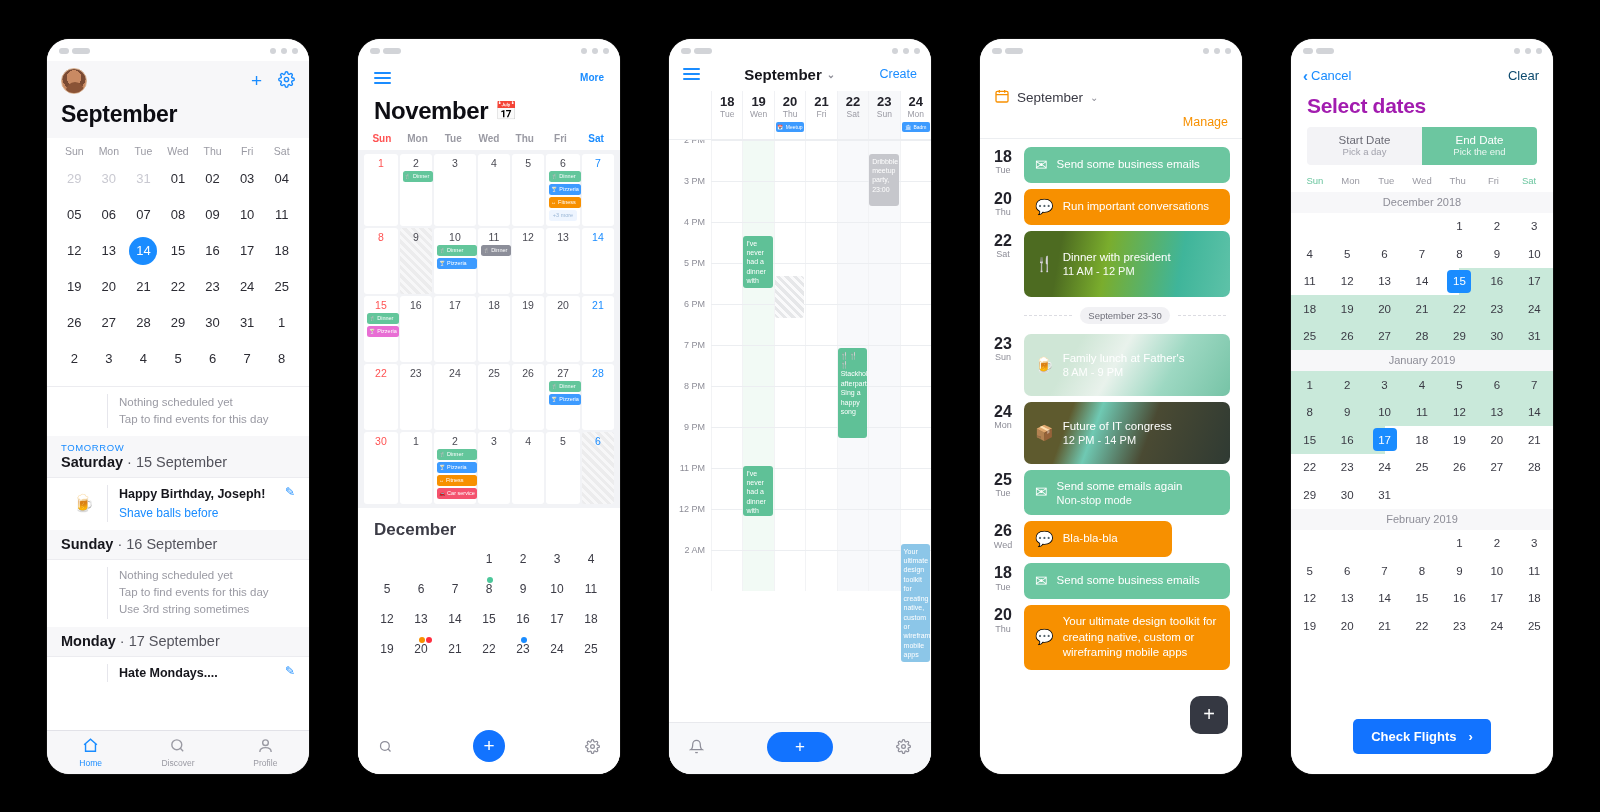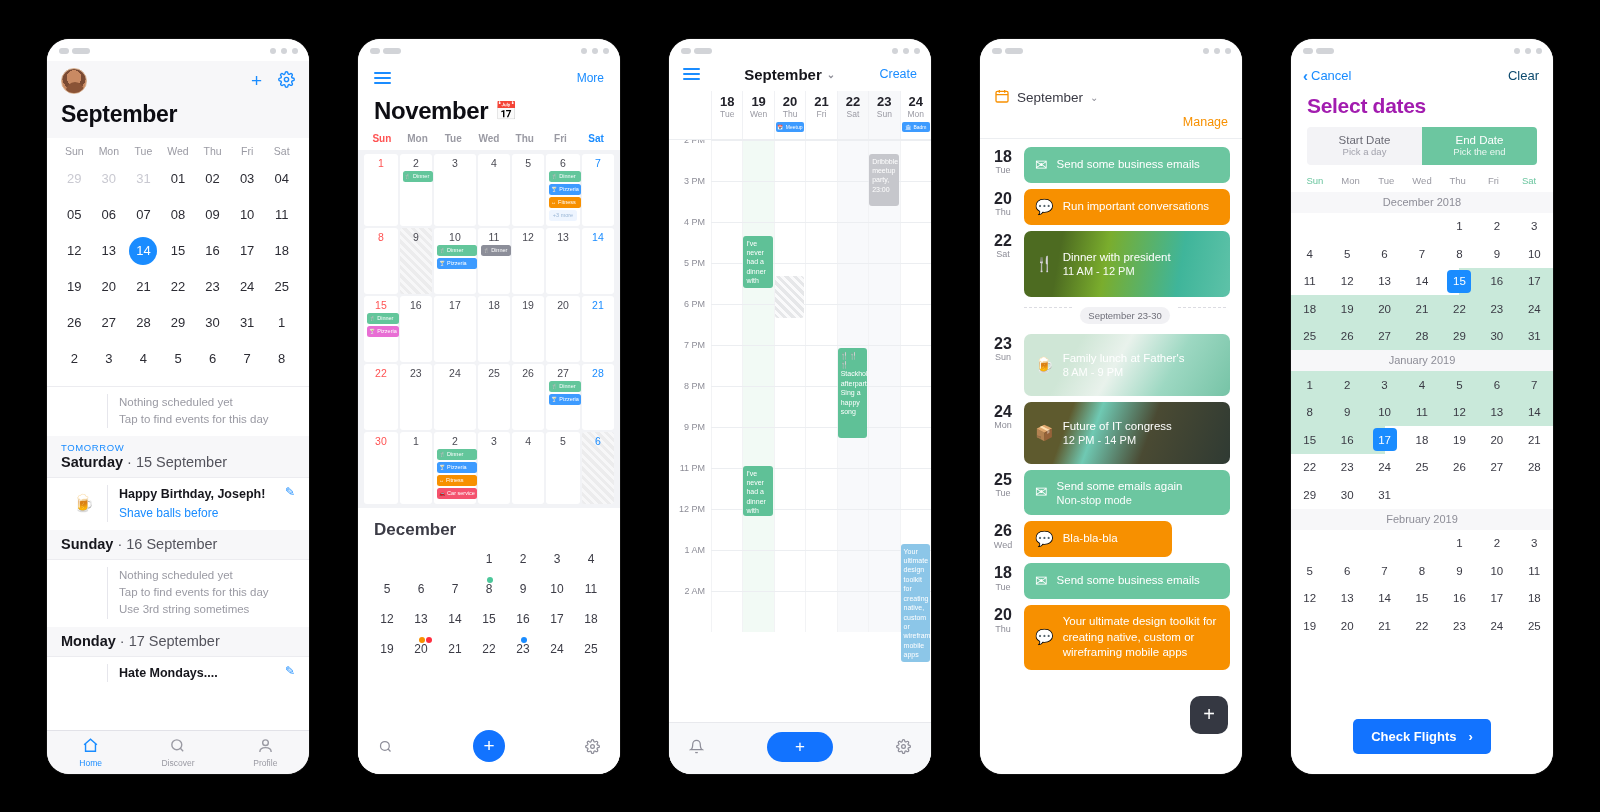--- a/index.html
+++ b/index.html
@@ -68,21 +68,21 @@
   .ag-edit { color: #1a8cff; font-size: 12px; align-self: flex-start; }
   .tabbar { height: 44px; background: #f7f7f9; border-top: 1px solid #e2e2e8; display: flex; }
   .tab { flex: 1; display: flex; flex-direction: column; align-items: center; justify-content: center; gap: 2px; font-size: 8.5px; color: #9a9aa3; }
   .tab.act { color: #1a8cff; }
 
   
   .p2wrap { display: flex; flex-direction: column; height: 713px; background: #fff; }
   .p2-bar { display: flex; align-items: center; justify-content: space-between; padding: 4px 16px 0 16px; height: 30px; }
   .burger { display: flex; flex-direction: column; gap: 3px; }
   .burger i { display: block; width: 17px; height: 2px; background: #1a8cff; border-radius: 1px; }
-  .p2-more { color: #1a8cff; font-size: 12px; }
+  .p2-more { color: #1a8cff; font-size: 10px; font-weight: bold; }
   .p2-title { font-size: 24px; font-weight: bold; color: #0d0d13; padding: 6px 16px 6px 16px; display: flex; align-items: center; gap: 7px; letter-spacing: -.4px; }
   .emoji-cal { font-size: 18px; }
   .p2-dows { display: grid; grid-template-columns: repeat(7,1fr); padding: 2px 6px 6px 6px; }
   .p2-dows span { text-align: center; font-size: 10px; font-weight: bold; color: #9a9aa3; }
   .p2-dows .sun { color: #ff5252; }
   .p2-dows .sat { color: #1a8cff; }
   .p2-grid { background: #f2f3f6; padding: 4px 6px; display: grid; grid-template-columns: repeat(7,1fr); gap: 2px; }
   .p2-cell { background: #fff; border-radius: 3px; min-height: 66px; padding: 3px 2px; }
   .p2-cell.off { background: repeating-linear-gradient(45deg,#ececed 0 3px,#f7f7f8 3px 6px); }
   .p2-num { text-align: center; font-size: 10.5px; color: #4a4a53; margin-bottom: 2px; }
@@ -139,21 +139,21 @@
   .p4-date .w { font-size: 9px; color: #8d8d97; }
   .p4-card { flex: 1; border-radius: 7px; display: flex; align-items: center; gap: 9px; padding: 9px 11px; color: #fff; overflow: hidden; position: relative; }
   .p4-card .ci { font-size: 15px; flex: none; }
   .p4-card .ct { font-size: 11.5px; line-height: 1.35; }
   .p4-card .cs { font-size: 11px; opacity: .96; }
   .c-green { background: #6cc6a0; }
   .c-orange { background: #f79000; }
   .c-photo1 { background: linear-gradient(100deg,#4d6b21 0 18%,#7aad2d 40%,#3fb59a 75%,#5ec2a8 100%); min-height: 66px; }
   .c-photo2 { background: linear-gradient(120deg,#cfe6d6 0 25%,#e9f2ec 45%,#9dd8c2 70%,#76c3a6 100%); min-height: 62px; color:#fff; }
   .c-photo3 { background: linear-gradient(110deg,#5e5a2e 0 22%,#6fc9b3 35%,#4a4a33 60%,#2f3a33 100%); min-height: 62px; }
-  .p4-sep { display: flex; gap: 8px; padding: 4px 4px 4px 34px; }
+  .p4-sep { display: flex; align-items: center; gap: 8px; padding: 4px 4px 4px 34px; }
   .p4-sep .ln { flex: 1; border-top: 1px dashed #dcdce2; }
   .p4-sep .lbl { font-size: 9.5px; color: #6f6f79; background: #f1f1f4; padding: 3px 8px; border-radius: 10px; }
   .fab-dark { position: absolute; right: 14px; bottom: 40px; width: 38px; height: 38px; border-radius: 10px; background: #353842; color: #fff; display: flex; align-items: center; justify-content: center; font-size: 20px; }
 
   
   .p5wrap { display: flex; flex-direction: column; height: 713px; background: #fff; }
   .p5-bar { display: flex; align-items: center; justify-content: space-between; padding: 6px 14px 4px 12px; }
   .p5-cancel { color: #1a8cff; font-size: 13px; display: flex; align-items: center; gap: 3px; }
   .p5-clear { color: #0c4a6e; font-size: 13px; }
   .p5-title { font-size: 21px; font-weight: bold; color: #a21caf; padding: 6px 16px 9px 16px; letter-spacing: -.3px; }
@@ -907,32 +907,20 @@
               <div class="p3-slot"></div>
               <div class="p3-slot hl"></div>
               <div class="p3-slot"></div>
               <div class="p3-slot"></div>
               <div class="p3-slot we"></div>
               <div class="p3-slot we"></div>
               <div class="p3-slot"></div>
             </div>
           </div>
           <div class="p3-row">
-            <div class="p3-time">1 AM</div>
-            <div class="p3-slots">
-              <div class="p3-slot"></div>
-              <div class="p3-slot hl"></div>
-              <div class="p3-slot"></div>
-              <div class="p3-slot"></div>
-              <div class="p3-slot we"></div>
-              <div class="p3-slot we"></div>
-              <div class="p3-slot"></div>
-            </div>
-          </div>
-          <div class="p3-row">
             <div class="p3-time">2 AM</div>
             <div class="p3-slots">
               <div class="p3-slot"></div>
               <div class="p3-slot hl"></div>
               <div class="p3-slot"></div>
               <div class="p3-slot"></div>
               <div class="p3-slot we"></div>
               <div class="p3-slot we"></div>
               <div class="p3-slot"></div>
             </div>

